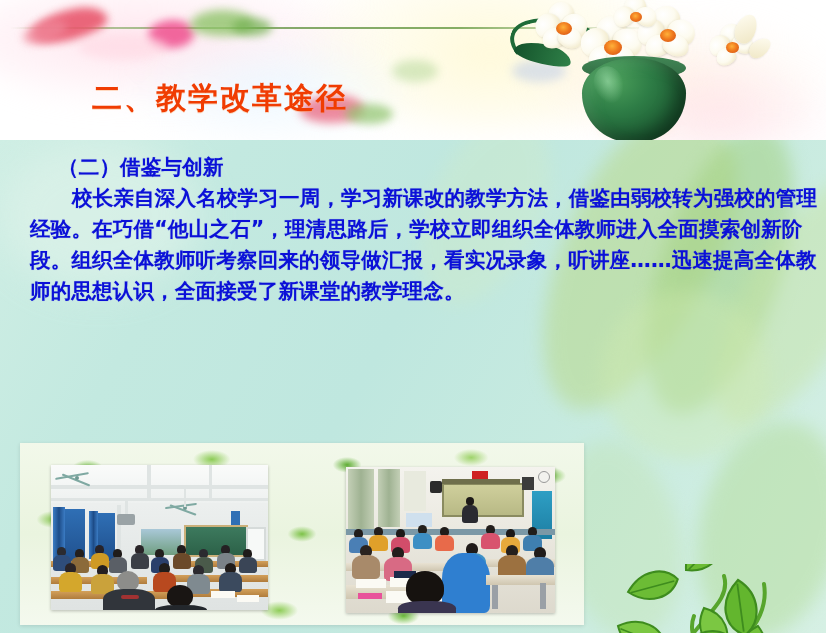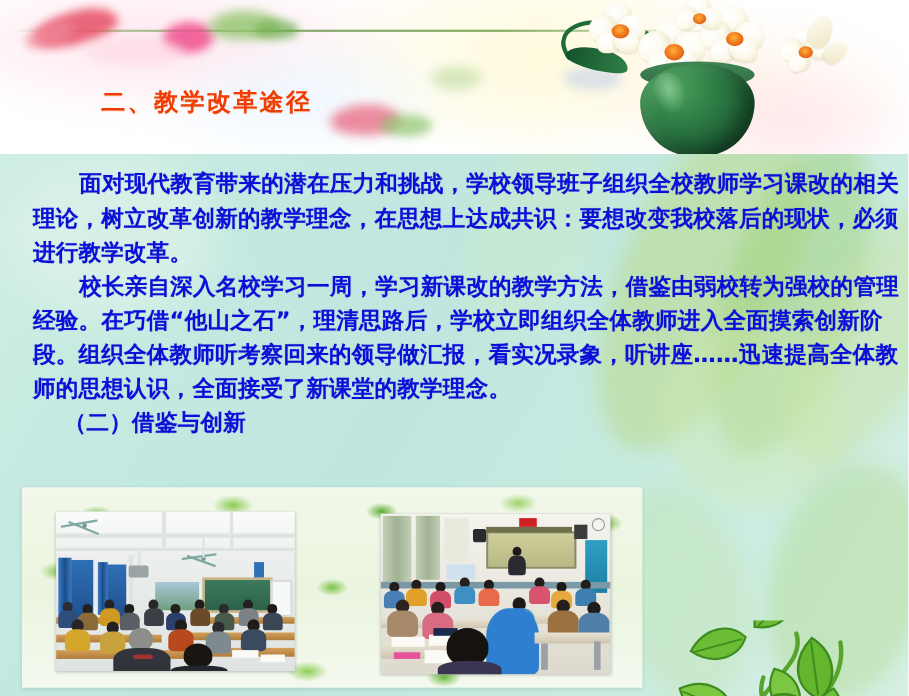--- a/index.html
+++ b/index.html
@@ -107,21 +107,21 @@
   .bud{
     position:absolute;background:linear-gradient(135deg,#fffdf2,#efe6c3);
     border-radius:50% 50% 45% 55%/60% 60% 40% 40%;
     box-shadow:0 1px 2px rgba(120,110,80,.2);
   }
 
   
   #title{
     position:absolute;left:92px;top:83px;
     font-family:"DejaVu Sans","Liberation Sans",sans-serif;
-    font-size:22px;font-weight:700;color:#F03C02;
+    font-size:30px;font-weight:700;color:#F03C02;
     letter-spacing:2px;line-height:1;white-space:nowrap;
     text-shadow:0 1px 0 rgba(255,160,90,.35);
   }
 
   
   #bodyarea{
     position:absolute;left:0;top:140px;width:826px;height:493px;overflow:hidden;
     background:
       linear-gradient(120deg, #cfeee4 0%, #c3e9e0 22%, #bfe7df 45%, #c8ebe0 70%, #d6f0e4 100%);
   }
@@ -312,23 +312,22 @@
     <div class="bgleaf bl6"></div>
     <div class="bgleaf bl5"></div>
     <div class="bgleaf bl1"></div>
     <div class="bgleaf bl2"></div>
     <div class="bgleaf bl3"></div>
     <div class="bgleaf bl4"></div>
     <div class="bgleaf bl7"></div>
     <div class="bgleaf bl8"></div>
 
     <div id="textblock">
-      <p class="para" style="text-indent:42px;">面对现代教育带来的潜在压力和挑战，学校领导班子组织全校教师学习课改的相关理论，树立改革创新的教学理念，在思想上达成共识：要想改变我校落后的现状，必须进行教学改革。</p>
+      <p class="para sub">（二）借鉴与创新</p>
       <p class="para" style="text-indent:42px;">校长亲自深入名校学习一周，学习新课改的教学方法，借鉴由弱校转为强校的管理经验。在巧借“他山之石”，理清思路后，学校立即组织全体教师进入全面摸索创新阶段。组织全体教师听考察回来的领导做汇报，看实况录象，听讲座……迅速提高全体教师的思想认识，全面接受了新课堂的教学理念。</p>
-      <p class="para sub">（二）借鉴与创新</p>
     </div>
 
     <div id="photopanel" style="top:303px;">
 
       <div class="photo" id="photo-left">
         <div class="wall"></div>
         <div class="ceil"></div>
         <div class="beam" style="left:0;top:20px;width:100%;height:4px;"></div>
         <div class="beam" style="left:0;top:33px;width:100%;height:3px;"></div>
         <div class="beam" style="left:96px;top:0;width:4px;height:34px;"></div>

